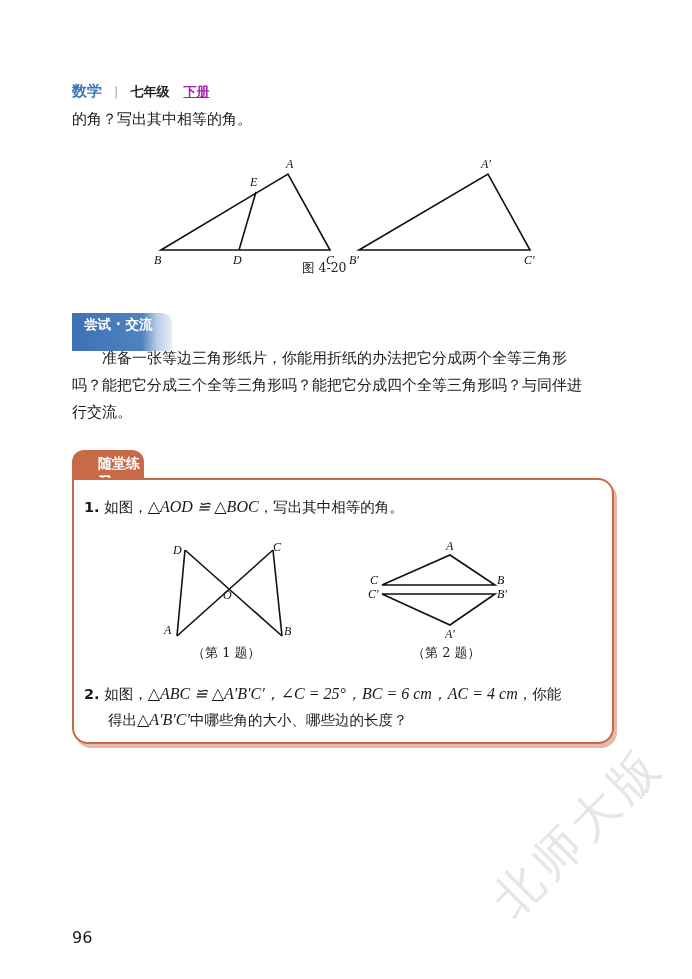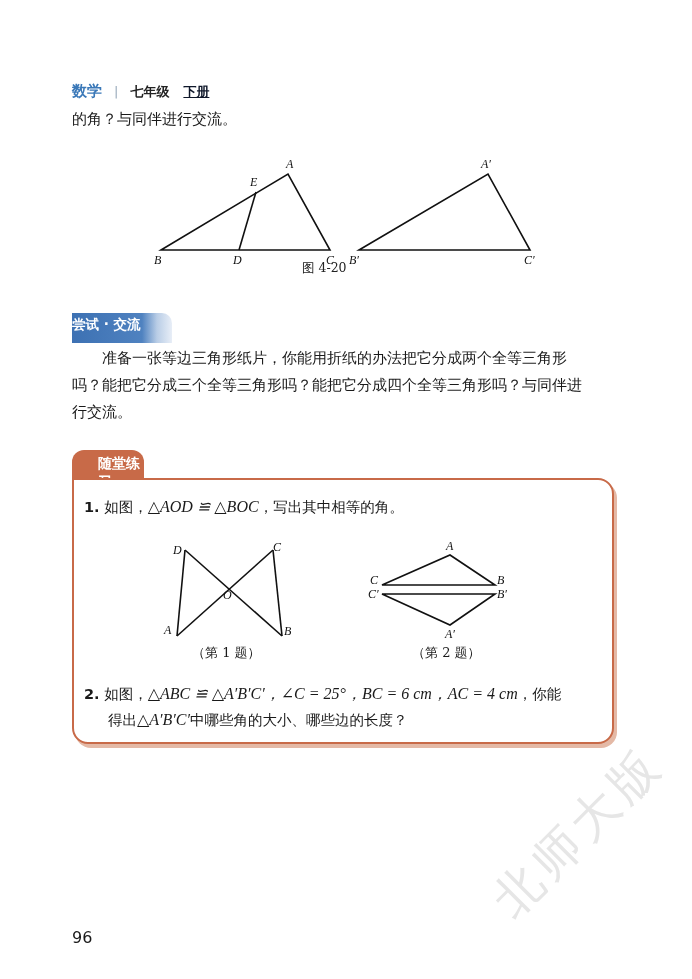--- a/index.html
+++ b/index.html
@@ -4,28 +4,28 @@
 <style>
   html, body { margin:0; padding:0; background:#ffffff; }
   body { width:692px; height:979px; position:relative; overflow:hidden;
          font-family:"DejaVu Serif","Liberation Serif",serif; color:#1a1a1a; }
   .abs { position:absolute; }
   .header { left:72px; top:46px; display:flex; align-items:center;
             font-family:"DejaVu Sans","Liberation Sans",sans-serif; font-weight:bold;margin-top:36px; }
   .header .subject { color:#3a78b8; font-size:15px; }
   .header .sep { color:#9ab; margin:0 12px; font-size:13px; font-weight:normal; }
   .header .grade { color:#222; font-size:13px; margin-right:14px; }
-  .header .vol { color:#0f172a; font-size:13px;text-decoration:underline; }
+  .header .vol { color:#a21caf; font-size:13px;text-decoration:underline; }
   .para { font-size:15px; line-height:27px; }
   .fig-caption { font-size:12.5px; color:#222; }
-  .try-tag { left:72px; top:313px; height:30px; width:100px;
+  .try-tag { left:72px; top:313px; height:38px; width:100px;
              background:linear-gradient(90deg,#3d71b3 0%,#4f82c0 70%,#b9cde6 85%,#e8eef7 100%);
              border-radius:0 10px 0 0; color:#fff;
              font-family:"DejaVu Sans","Liberation Sans",sans-serif; font-weight:bold;
-             font-size:13.5px; line-height:22px; padding-left:0; box-sizing:border-box; }
+             font-size:13.5px; line-height:22px; padding-left:12px; box-sizing:border-box; }
   .practice-tab { left:72px; top:450px; width:72px; height:36px; background:#c86a48;
                   border-radius:12px 12px 0 0; color:#fff;
                   font-family:"DejaVu Sans","Liberation Sans",sans-serif; font-weight:bold;
                   font-size:14px; padding:5px 0 0 26px; box-sizing:border-box; }
   .practice-box { left:72px; top:478px; width:542px; height:266px;
                   border:2px solid #c86a48; border-radius:0 16px 16px 16px; background:#fff;
                   box-shadow:3px 4px 0 #e4b9a6; box-sizing:border-box; }
   .q { font-size:14.5px; line-height:26px; }
   .q b { font-family:"DejaVu Sans","Liberation Sans",sans-serif; }
   .math { font-style:italic; font-family:"Liberation Serif","DejaVu Serif",serif; font-size:16px; }
@@ -38,21 +38,21 @@
 </head>
 <body>
 
 <div class="abs header">
   <span class="subject">数学</span>
   <span class="sep">|</span>
   <span class="grade">七年级</span>
   <span class="vol">下册</span>
 </div>
 
-<div class="abs para" style="left:72px; top:106px;">的角？与同伴进行交流。</div>
+<div class="abs para" style="left:72px; top:106px;">的角？写出其中相等的角。</div>
 
 <svg class="abs" style="left:140px; top:150px;" width="420" height="125">
   <g stroke="#111" stroke-width="1.6" fill="none">
     <polygon points="21,100 148,24 190,100"></polygon>
     <line x1="116" y1="42" x2="99" y2="100"></line>
     <polygon points="219,100 348,24 390,100"></polygon>
   </g>
   <text x="146" y="18">A</text>
   <text x="110" y="36">E</text>
   <text x="14" y="114">B</text>

